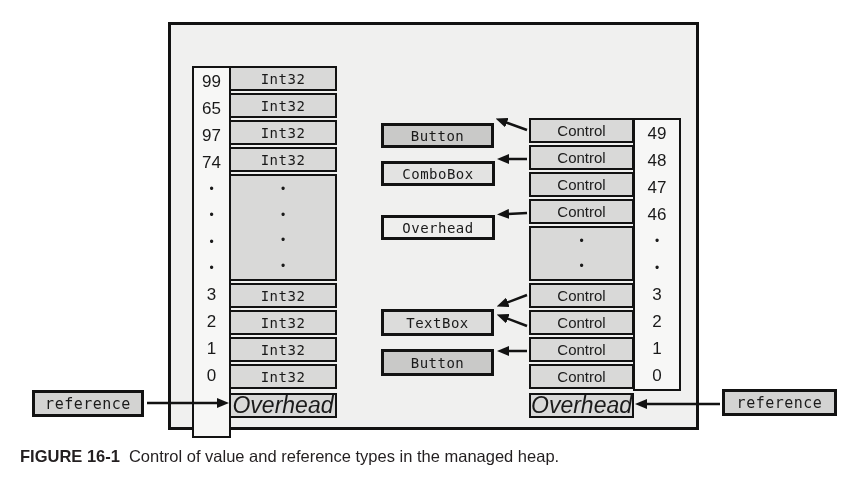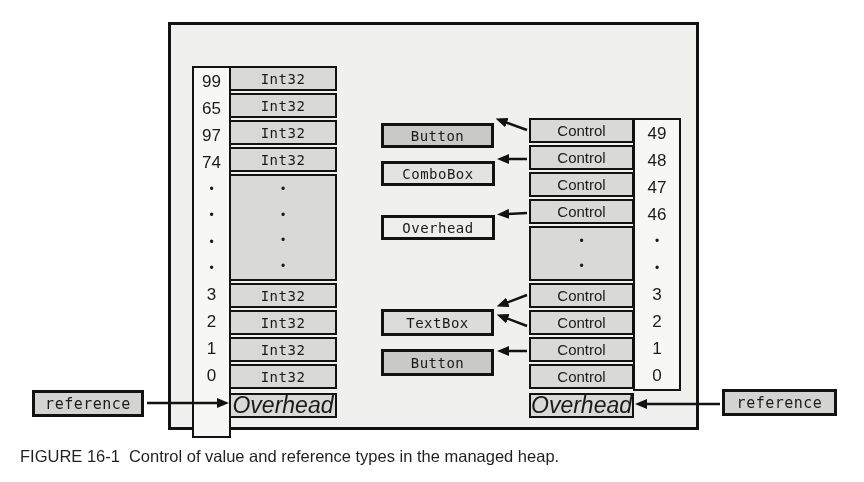--- a/index.html
+++ b/index.html
@@ -66,21 +66,21 @@
   
   .ptr{
     position:absolute;box-sizing:border-box;border:3px solid var(--line,#121212);
     background:var(--pointer-fill,#d3d3d2);display:flex;align-items:center;justify-content:center;
     font-family:"DejaVu Sans Mono",monospace;font-size:15px;letter-spacing:.5px;
   }
   .ptr-left{left:32px;top:390px;width:112px;height:27px;}
   .ptr-right{left:722px;top:389px;width:115px;height:27px;}
   
   .caption{position:absolute;left:20px;top:447px;font-size:16.5px;color:#231f20;}
-  .caption .cap-label{font-weight:normal;margin-right:9px;}
+  .caption .cap-label{font-weight:bold;margin-right:9px;}
   
   svg.arrows{position:absolute;left:0;top:0;pointer-events:none;}
   svg.arrows line{stroke:var(--line,#121212);stroke-width:2.5;}
   svg.arrows .ah{fill:var(--line,#121212);}
 </style>
 </head>
 <body>
 
 <div class="stage">
 

